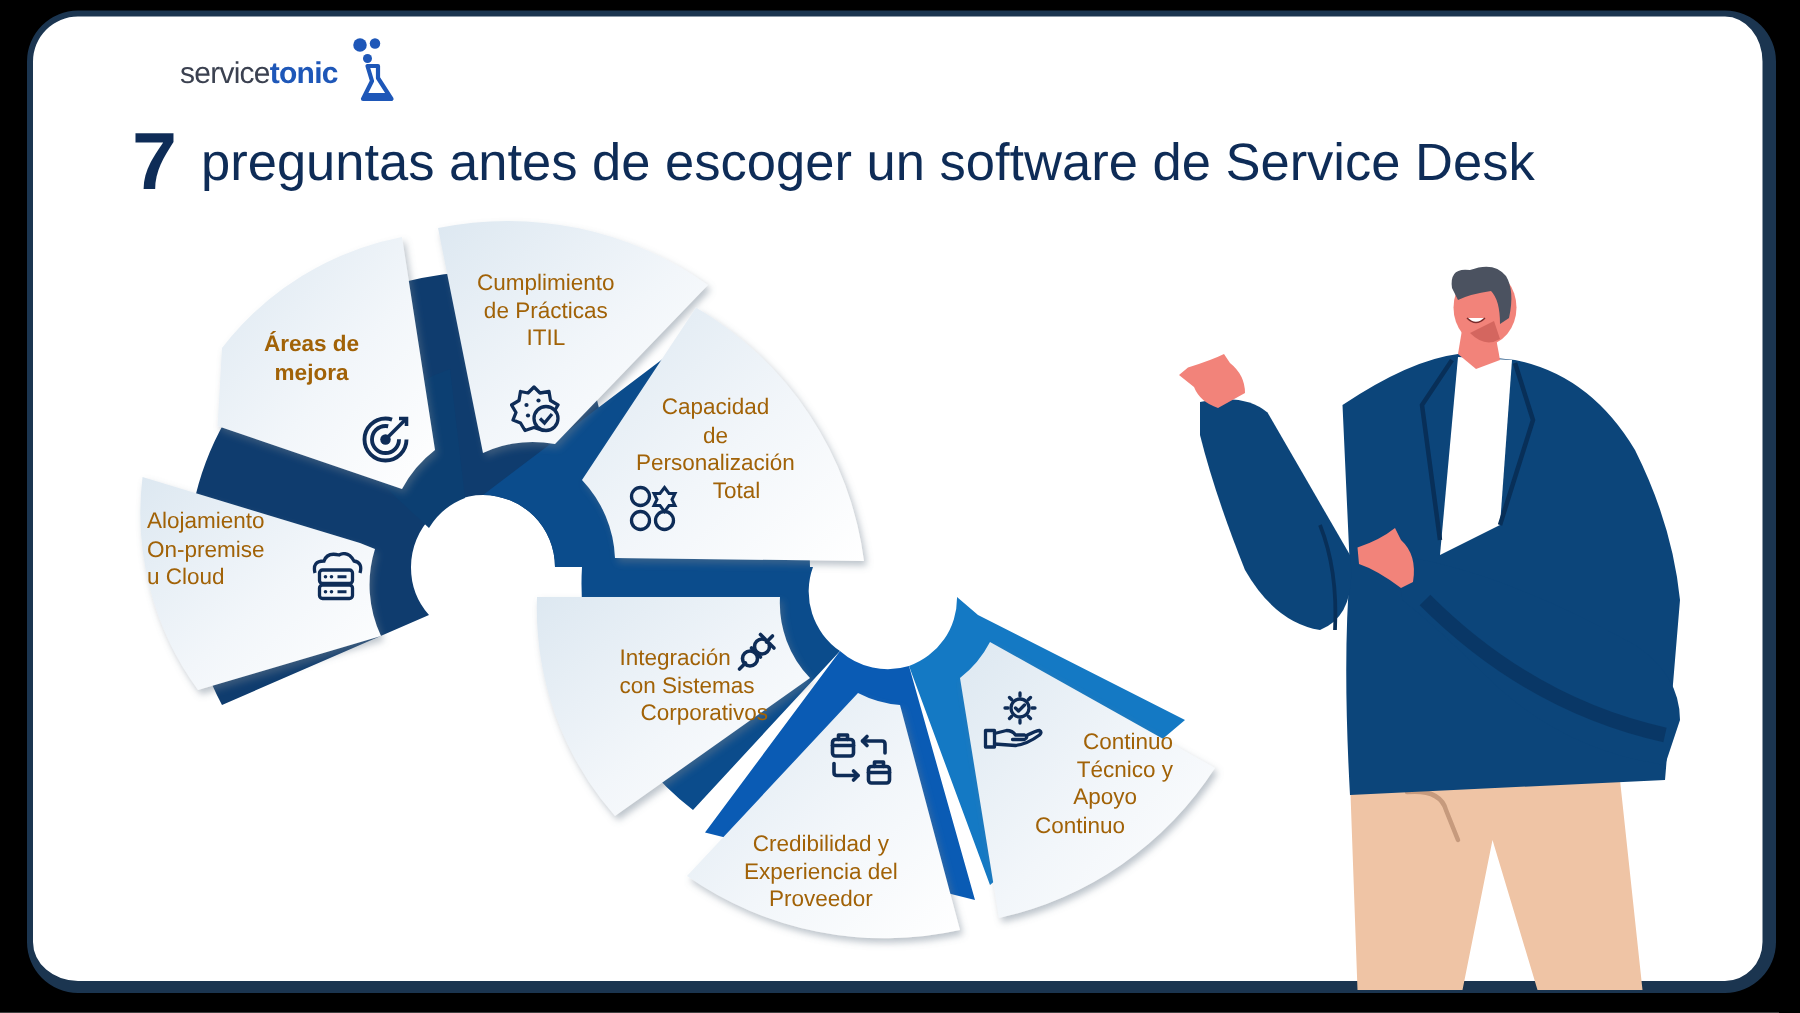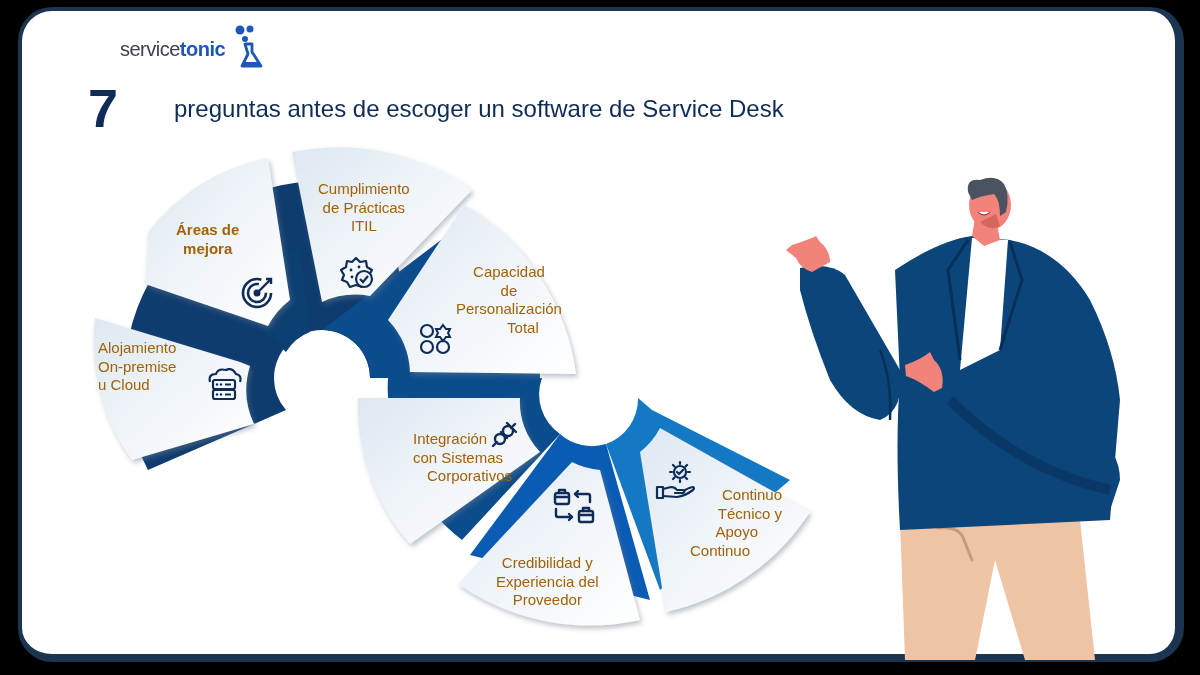--- a/index.html
+++ b/index.html
@@ -5,21 +5,21 @@
   html,body{margin:0;padding:0;background:#000;}
   body{width:1200px;height:675px;position:relative;overflow:hidden;font-family:"Liberation Sans",sans-serif;}
   .card{position:absolute;left:18px;top:7px;width:1166px;height:655px;background:#fff;border-radius:34px;
         border-top:4px solid #1b3550;border-left:4px solid #1b3550;border-right:9px solid #1b3550;border-bottom:8px solid #1b3550;box-sizing:border-box;}
   .logo{position:absolute;left:88px;top:30px;height:44px;}
   .logo-text{position:absolute;left:0;top:8px;font-size:20px;letter-spacing:-0.5px;white-space:nowrap;margin-left:32px;}
   .logo-light{color:#3b4150;font-weight:400;}
   .logo-bold{color:#1e57b8;font-weight:700;}
   .title{position:absolute;left:88px;top:80px;height:60px;white-space:nowrap;color:#0e2c57;}
   .title-num{position:absolute;left:0;top:0;font-size:54px;font-weight:700;line-height:56px;}
-  .title-text{position:absolute;left:46px;top:12px;font-size:24px;font-weight:400;line-height:34px;margin-left:40px;}
+  .title-text{position:absolute;left:46px;top:12px;font-size:35px;font-weight:400;line-height:34px;}
   svg.diagram{position:absolute;left:0;top:0;}
   .label{position:absolute;color:#a16207;font-size:15px;line-height:18.5px;text-align:center;white-space:nowrap;}
   .icon{position:absolute;}
 </style>
 </head>
 <body>
 
 <div class="card"></div>
 
 <div class="logo">
@@ -143,21 +143,21 @@
 </div>
 <svg class="icon" style="left:340px;top:256px" width="36" height="34" viewBox="0 0 36 34">
   <path d="M16 2 L20 6 L26 5 L27 11 L32 14 L29 19 L31 24 L25 26 L22 31 L16 29 L10 31 L7 26 L2 24 L4 19 L1 14 L6 11 L7 5 L12 6 Z" fill="none" stroke="#0e2c57" stroke-width="2.2" stroke-linejoin="round"></path>
   <circle cx="11" cy="14" r="1.4" fill="#0e2c57"></circle>
     <circle cx="19" cy="11" r="1.4" fill="#0e2c57"></circle>
     <circle cx="12" cy="21" r="1.4" fill="#0e2c57"></circle>
   <circle cx="24" cy="23" r="8" fill="#eef3f8" stroke="#0e2c57" stroke-width="2.2"></circle>
   <path d="M20 23 L23 26 L28 20" fill="none" stroke="#0e2c57" stroke-width="2.2"></path>
 </svg>
 
-<div class="label" style="left:424px;top:263px;margin-left:32px;">
+<div class="label" style="left:424px;top:263px;">
   <div>Capacidad</div>
   <div>de</div>
   <div>Personalización</div>
   <div style="padding-left:28px">Total</div>
 </div>
 <svg class="icon" style="left:419px;top:322px" width="34" height="34" viewBox="0 0 34 34">
   <circle cx="8" cy="9" r="6" fill="none" stroke="#0e2c57" stroke-width="2.2"></circle>
   <circle cx="8" cy="25" r="6" fill="none" stroke="#0e2c57" stroke-width="2.2"></circle>
   <circle cx="24" cy="25" r="6" fill="none" stroke="#0e2c57" stroke-width="2.2"></circle>
   <path d="M24 3 L27 7 L31 7 L29 11 L31 15 L27 15 L24 19 L21 15 L17 15 L19 11 L17 7 L21 7 Z" fill="none" stroke="#0e2c57" stroke-width="2"></path>

